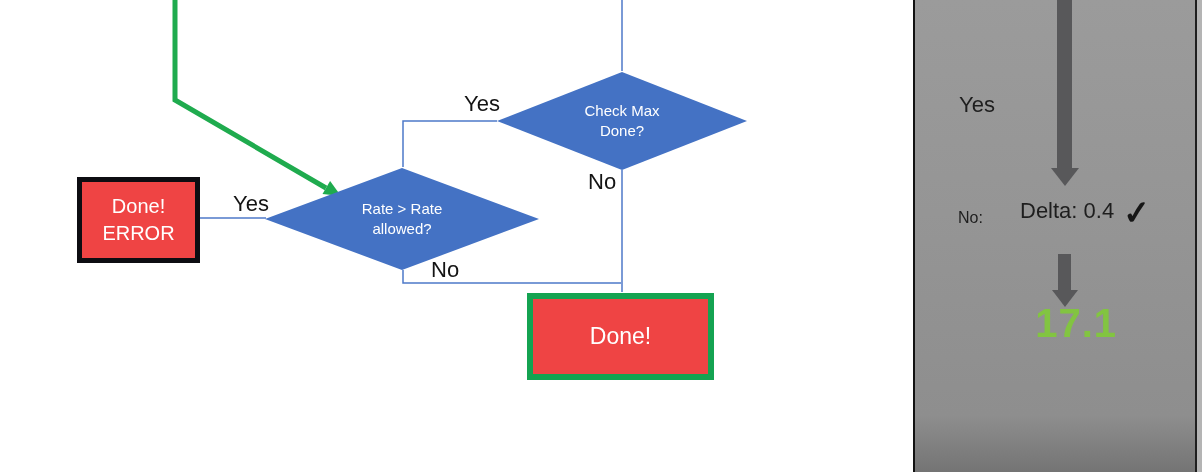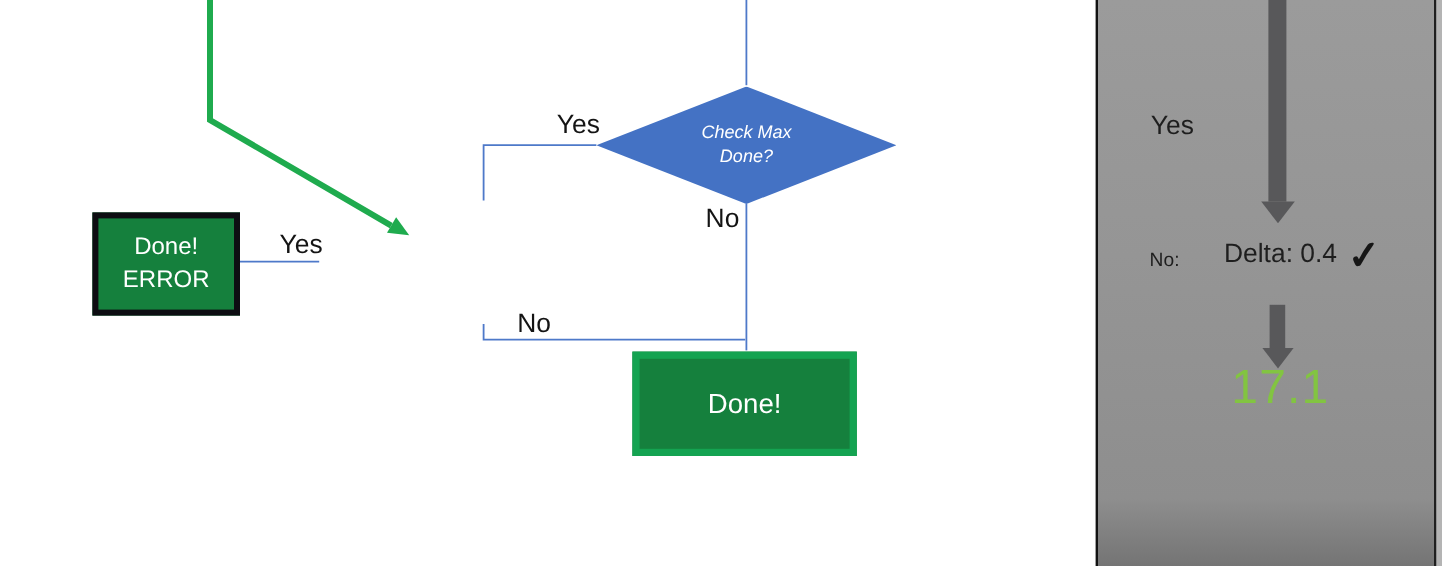--- a/index.html
+++ b/index.html
@@ -12,28 +12,28 @@
   }
   .stage *{box-sizing:border-box;}
   svg.connectors{position:absolute;left:0;top:0;width:914px;height:472px;}
 
   
   .diamond{
     position:absolute;
     background:#4472C4;
     clip-path:polygon(50% 0%, 100% 50%, 50% 100%, 0% 50%);
     display:flex;flex-direction:column;align-items:center;justify-content:center;
-    color:#ffffff;font-size:15px;line-height:1.35;text-align:center;font-style:italic;
+    color:#ffffff;font-size:15px;line-height:1.35;text-align:center;
   }
   .diamond.check-max{left:497px;top:72px;width:250px;height:98px;}
   .diamond.rate-allowed{left:265px;top:168px;width:274px;height:102px;}
 
   .flowbox{
     position:absolute;
-    background:#15803d;
+    background:#ef4444;
     display:flex;flex-direction:column;align-items:center;justify-content:center;
     color:#ffffff;text-align:center;
   }
   .flowbox.done-error{
     left:77px;top:177px;width:123px;height:86px;
     border:5px solid #0D0D12;
     font-size:20px;line-height:1.35;
   }
   .flowbox.done{
     left:527px;top:293px;width:187px;height:87px;
@@ -63,22 +63,22 @@
   .arrow1-shaft{left:142px;top:0;width:15px;height:168px;}
   .arrow1-head{left:136px;top:168px;border-width:18px 14px 0 14px;}
   .arrow2-shaft{left:143px;top:254px;width:13px;height:36px;}
   .arrow2-head{left:137px;top:290px;border-width:17px 13px 0 13px;}
 
   .panel-yes{position:absolute;left:44px;top:92px;font-size:22px;color:#1e1e1e;}
   .panel-no{position:absolute;left:43px;top:209px;font-size:16px;color:#1e1e1e;}
   .panel-delta{position:absolute;left:105px;top:198px;font-size:22px;color:#1e1e1e;}
   .panel-check{position:absolute;left:208px;top:193px;font-size:33px;font-weight:bold;color:#161616;transform:rotate(-4deg);}
   .panel-result{
-    position:absolute;left:102px;top:301px;width:100px;text-align:center;
-    font-size:40px;font-weight:normal;color:#82C441;letter-spacing:1px;
+    position:absolute;left:102px;top:301px;width:100px;text-align:right;
+    font-size:40px;font-weight:bold;color:#82C441;letter-spacing:1px;
   }
 </style>
 </head>
 <body>
 
 <div class="stage">
 
   <svg class="connectors" viewBox="0 0 914 472">
 
     <path d="M622,0 V71" stroke="#4E79C9" stroke-width="1.5" fill="none"></path>
@@ -89,20 +89,24 @@
 
     <path d="M175,0 V100 L326,188" stroke="#1FAB4E" stroke-width="5" fill="none"></path>
     <polygon points="341,196 322.5,194 330.1,181" fill="#1FAB4E"></polygon>
   </svg>
 
   <div class="diamond check-max">
     <span>Check Max</span>
     <span>Done?</span>
   </div>
 
+  <div class="diamond rate-allowed">
+    <span>Rate &gt; Rate</span>
+    <span>allowed?</span>
+  </div>
 
   <div class="flowbox done-error">
     <span>Done!</span>
     <span>ERROR</span>
   </div>
 
   <div class="flowbox done">
     <span>Done!</span>
   </div>
 

